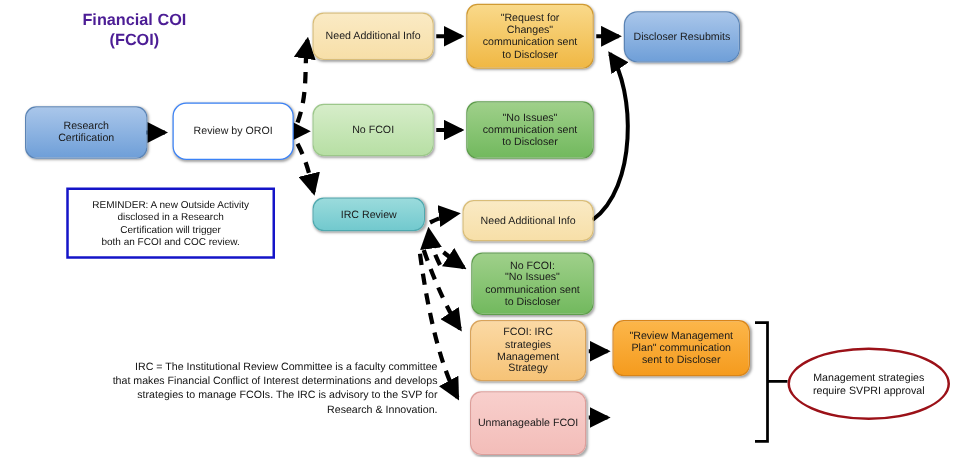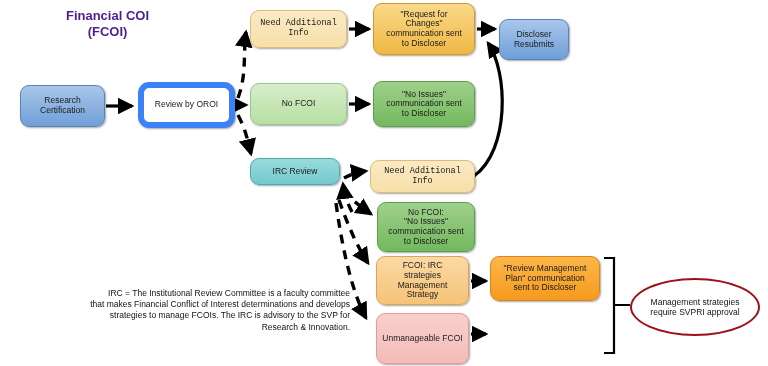--- a/index.html
+++ b/index.html
@@ -72,22 +72,22 @@
     display: flex;
     align-items: center;
     justify-content: center;
     text-align: center;
     line-height: 1.2;
     color: #111;
     white-space: pre-line;
   }
   
   .n-blue    { background: linear-gradient(#a9c6ea, #6f9fd8); border: 1px solid #5b84b5; }
-  .n-white   { background: #ffffff; border: 6px solid #3b82f6; border-radius: 11px; }
-  .n-cream   { background: linear-gradient(#faeac4, #f7dfa8); border: 1px solid #d9bd78; font-family: Liberation Mono, monospace; }
+  .n-white   { background: #ffffff; border: 1px solid #3b82f6; border-radius: 11px; }
+  .n-cream   { background: linear-gradient(#faeac4, #f7dfa8); border: 1px solid #d9bd78; }
   .n-gold    { background: linear-gradient(#f9d98a, #f0b844); border: 1px solid #d09a33; }
   .n-mint    { background: linear-gradient(#d6edc9, #b7dfa4); border: 1px solid #9cc78a; }
   .n-green   { background: linear-gradient(#9fd08a, #72b95e); border: 1px solid #5f9d4d; }
   .n-teal    { background: linear-gradient(#9adbdc, #72c9ce); border: 1px solid #4fa8ae; }
   .n-peach   { background: linear-gradient(#fbd9a4, #f6c377); border: 1px solid #d8a35b; }
   .n-orange  { background: linear-gradient(#fcb64a, #f59b1e); border: 1px solid #d8851a; }
   .n-pink    { background: linear-gradient(#f8cfcc, #f3bdb9); border: 1px solid #dd9e9a; }
   .n-red     { background: linear-gradient(#f4918c, #eb6d68); border: 1px solid #cf5a55; }
 </style>
 </head>
@@ -131,33 +131,33 @@
     <path d="M 471 281 L 486 281" stroke="#000" stroke-width="3.2" fill="none" marker-end="url(#arrow)"></path>
 
     <path d="M 471 334 L 486 334" stroke="#000" stroke-width="3.2" fill="none" marker-end="url(#arrow)"></path>
 
     <path d="M 604 258 L 614 258 L 614 353 L 604 353 M 614 305 L 630 305" stroke="#000" stroke-width="2.2" fill="none"></path>
   </svg>
 
   <div class="title" style="left:20px; top:8px; width:175px; font-size:13px;">Financial COI
 (FCOI)</div>
 
-  <div class="node n-blue" style="left:20px; top:85px; width:85px; height:42px; font-size:8.5px;">Research
+  <div class="node n-blue" style="left:20px; top:85px; width:98px; height:42px; font-size:8.5px;">Research
 Certification</div>
 
   <div class="node n-white" style="left:138px; top:82px; width:97px; height:46px; font-size:8.5px;">Review by OROI</div>
 
   <div class="node n-cream" style="left:250px; top:10px; width:97px; height:38px; font-size:8.5px;">Need Additional Info</div>
 
   <div class="node n-gold" style="left:373px; top:3px; width:102px; height:52px; font-size:8.5px;">"Request for
 Changes"
 communication sent
 to Discloser</div>
 
-  <div class="node n-blue" style="left:499px; top:19px; width:70px; height:41px; font-size:8.5px;">Discloser Resubmits</div>
+  <div class="node n-blue" style="left:499px; top:9px; width:93px; height:41px; font-size:8.5px;border-radius:11px;">Discloser Resubmits</div>
 
   <div class="node n-mint" style="left:250px; top:83px; width:97px; height:42px; font-size:8.5px;">No FCOI</div>
 
   <div class="node n-green" style="left:373px; top:81px; width:102px; height:46px; font-size:8.5px;">"No Issues"
 communication sent
 to Discloser</div>
 
   <div class="node n-teal" style="left:250px; top:158px; width:90px; height:27px; font-size:8.5px;">IRC Review</div>
 
   <div class="node n-cream" style="left:370px; top:160px; width:105px; height:33px; font-size:8.5px;">Need Additional Info</div>
@@ -172,20 +172,24 @@
 Management
 Strategy</div>
 
   <div class="node n-orange" style="left:490px; top:256px; width:110px; height:45px; font-size:8.5px;">"Review Management
 Plan" communication
 sent to Discloser</div>
 
   <div class="node n-pink" style="left:376px; top:313px; width:93px; height:51px; font-size:8.5px;">Unmanageable FCOI</div>
 
 
+  <div class="note-box" style="left:53px; top:150px; width:167px; height:57px; font-size:8px;">REMINDER: A new Outside Activity
+disclosed in a Research
+Certification will trigger
+both an FCOI and COC review.</div>
 
   <div class="legend-text" style="left:30px; top:288px; width:320px; font-size:8.5px;">IRC = The Institutional Review Committee is a faculty committee
 that makes Financial Conflict of Interest determinations and develops
 strategies to manage FCOIs.  The IRC is advisory to the SVP for
 Research &amp; Innovation.</div>
 
   <div class="ellipse" style="left:630px; top:278px; width:130px; height:58px; font-size:8.5px;">Management strategies
 require SVPRI approval</div>
 
 </div>

